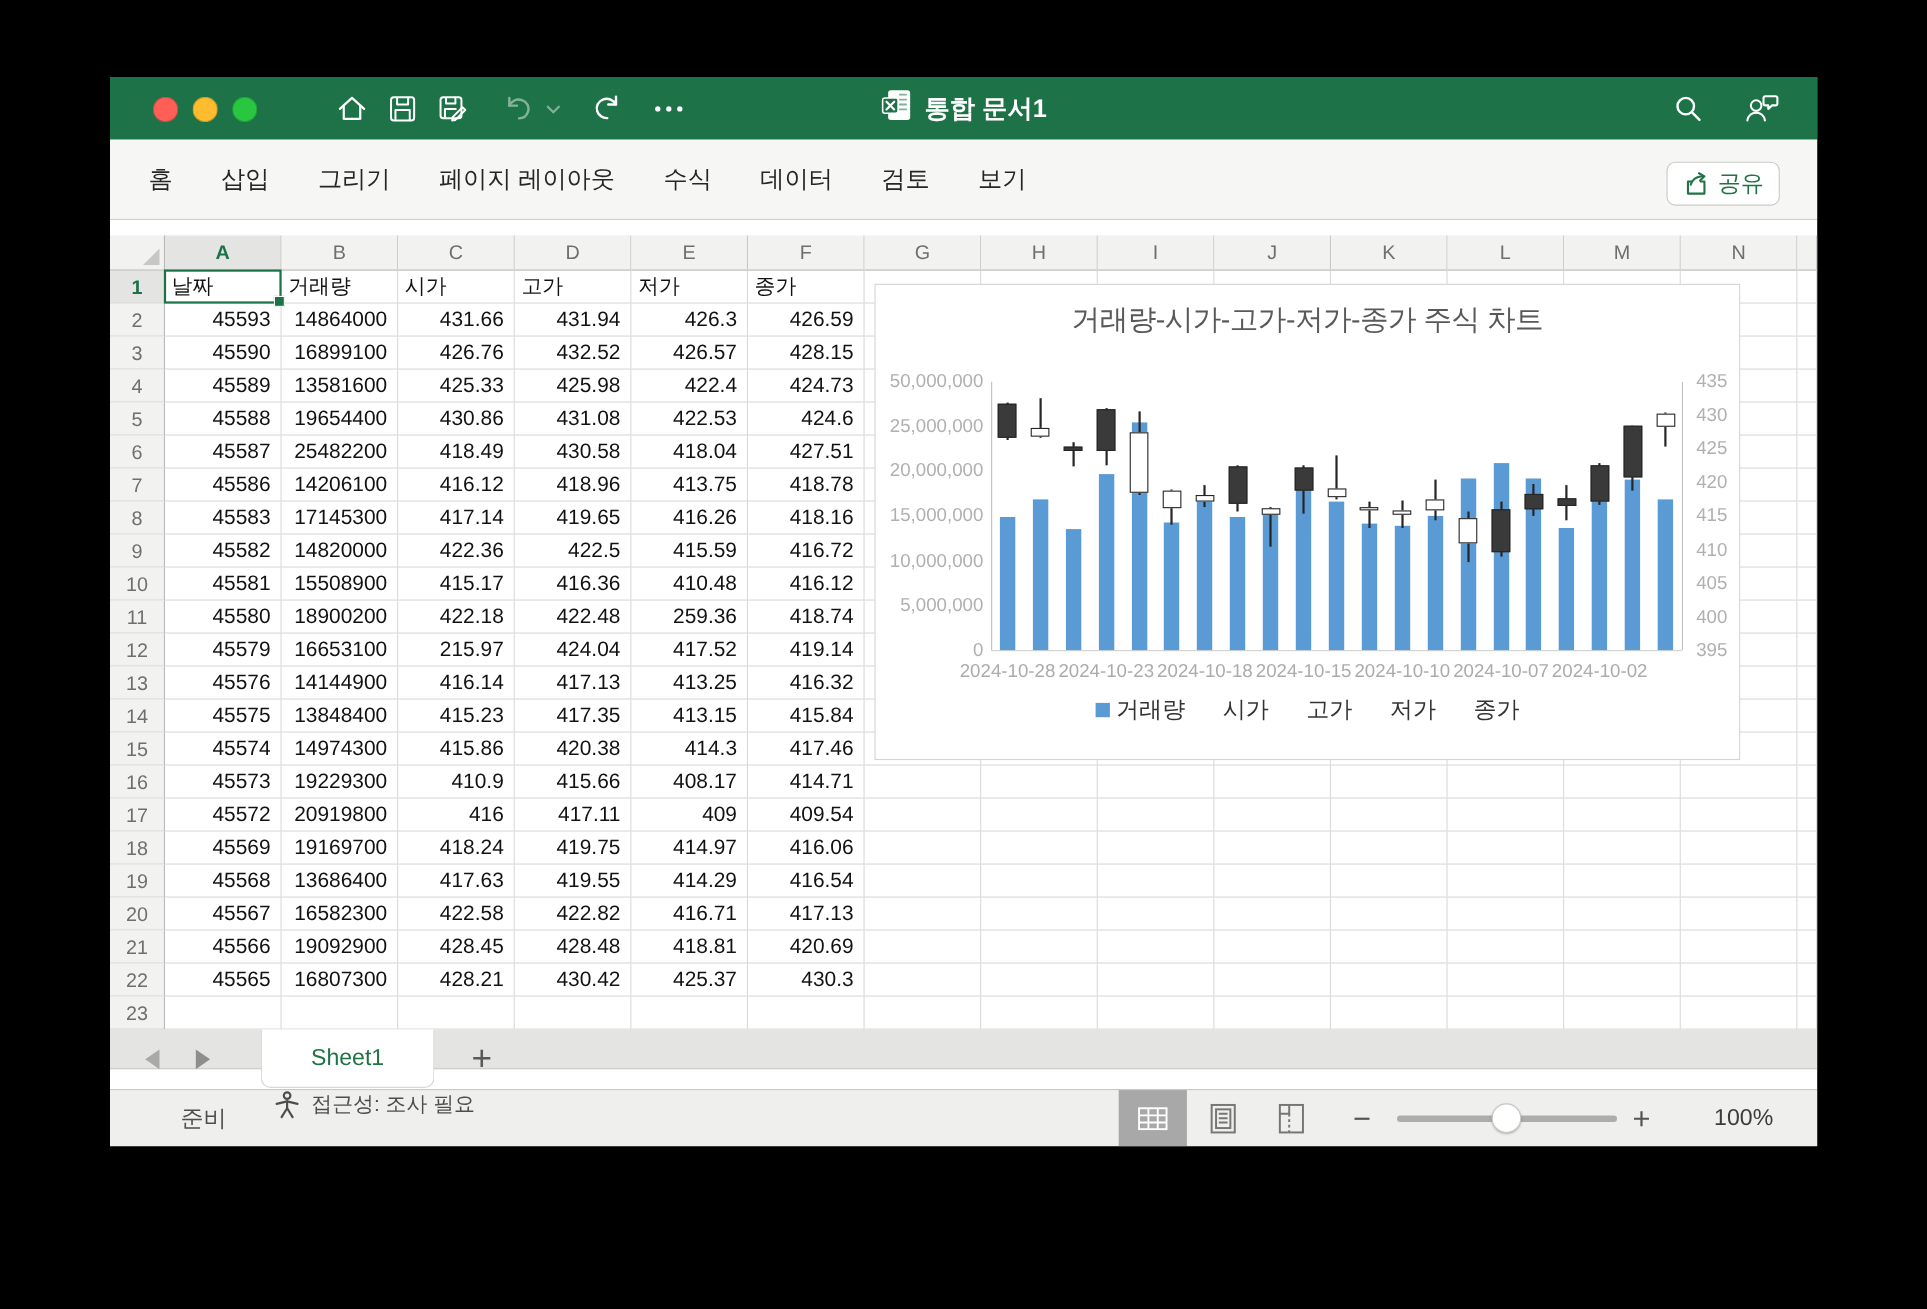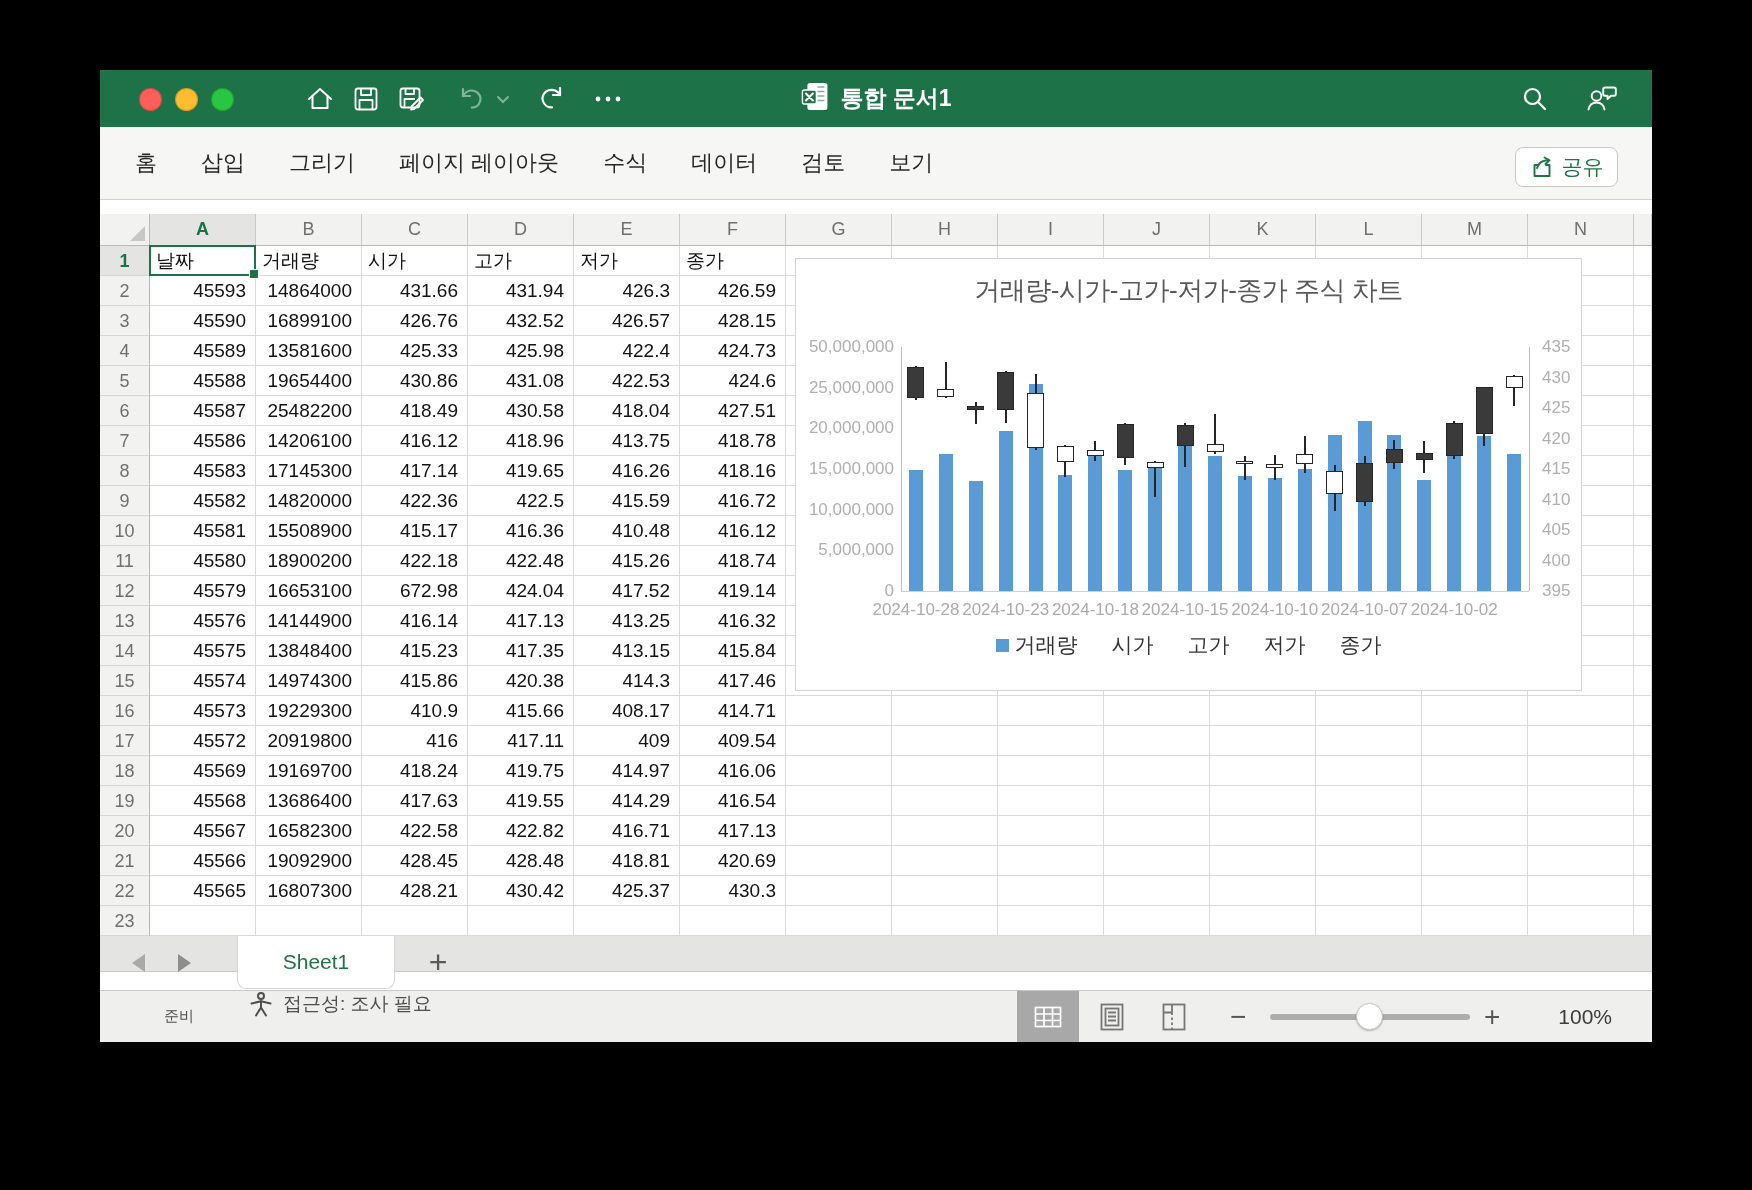--- a/index.html
+++ b/index.html
@@ -73,21 +73,21 @@
   .arrow-right{left:78px;border-left:13px solid #8E8E8C;}
   .sheet-tab{position:absolute;left:137px;top:0;width:158px;height:53px;background:#fff;
              border-radius:0 0 9px 9px;border:1px solid #D4D4D2;border-top:none;box-sizing:border-box;
              display:flex;align-items:center;justify-content:center;}
   .sheet-tab span{color:#217346;font-size:21px;}
   .add-sheet{position:absolute;left:318px;top:6px;width:40px;height:40px;color:#5A5A5A;font-size:32px;
              display:flex;align-items:center;justify-content:center;font-weight:300;}
   
   .statusbar{position:absolute;left:0;top:920px;width:100%;height:52px;background:#EFEFED;
              border-top:1px solid #C8C8C6;box-sizing:border-box;}
-  .st-ready{position:absolute;left:64px;top:0;height:51px;display:flex;align-items:center;color:#4E4E4E;font-size:15px;}
+  .st-ready{position:absolute;left:64px;top:0;height:51px;display:flex;align-items:center;color:#4E4E4E;font-size:21px;}
   .st-access{position:absolute;left:148px;top:0;height:51px;display:flex;align-items:flex-start;gap:8px;color:#4E4E4E;font-size:19px;}
   .view-normal{position:absolute;left:917px;top:0;width:62px;height:51px;background:#A8A8A8;
                display:flex;align-items:center;justify-content:center;}
   .view-btn{position:absolute;top:0;height:51px;width:56px;display:flex;align-items:center;justify-content:center;}
   .zoom-minus,.zoom-plus{position:absolute;top:0;height:51px;display:flex;align-items:center;color:#555;
                          font-size:28px;font-weight:500;}
   .zoom-track{position:absolute;left:1170px;top:23px;width:200px;height:6px;background:#ADADAB;border-radius:3px;}
   .zoom-thumb{position:absolute;left:1256px;top:12px;width:27px;height:27px;background:#fff;border-radius:50%;
               border:1px solid #C6C6C4;box-shadow:0 1px 2px rgba(0,0,0,.25);box-sizing:border-box;}
   .zoom-label{position:absolute;left:1420px;top:0;width:92px;height:51px;display:flex;align-items:center;
@@ -398,37 +398,37 @@
           <div class="cell"></div>
           <div class="cell"></div>
           <div class="cell stub"></div>
         </div>
         <div class="grow">
           <div class="rhead">11</div>
           <div class="cell num">45580</div>
           <div class="cell num">18900200</div>
           <div class="cell num">422.18</div>
           <div class="cell num">422.48</div>
-          <div class="cell num">415.26</div>
+          <div class="cell num">259.36</div>
           <div class="cell num">418.74</div>
           <div class="cell"></div>
           <div class="cell"></div>
           <div class="cell"></div>
           <div class="cell"></div>
           <div class="cell"></div>
           <div class="cell"></div>
           <div class="cell"></div>
           <div class="cell"></div>
           <div class="cell stub"></div>
         </div>
         <div class="grow">
           <div class="rhead">12</div>
           <div class="cell num">45579</div>
           <div class="cell num">16653100</div>
-          <div class="cell num">672.98</div>
+          <div class="cell num">215.97</div>
           <div class="cell num">424.04</div>
           <div class="cell num">417.52</div>
           <div class="cell num">419.14</div>
           <div class="cell"></div>
           <div class="cell"></div>
           <div class="cell"></div>
           <div class="cell"></div>
           <div class="cell"></div>
           <div class="cell"></div>
           <div class="cell"></div>

